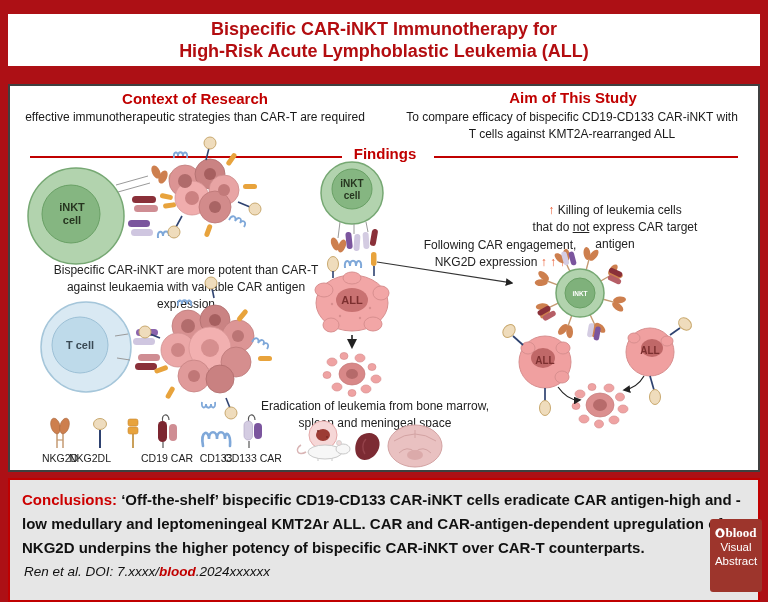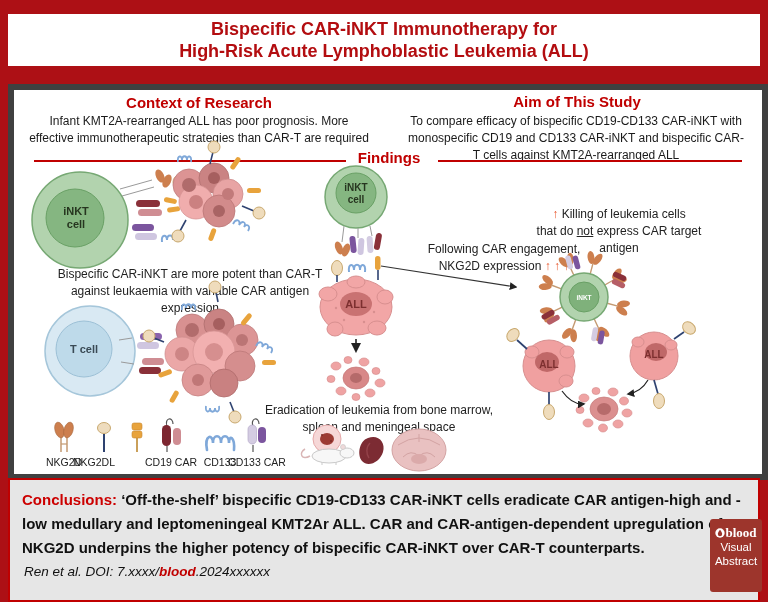--- a/index.html
+++ b/index.html
@@ -3,21 +3,21 @@
 <meta charset="utf-8">
 <style>
   html,body{margin:0;padding:0;}
   body{width:768px;height:613px;position:relative;background:#fff;
        font-family:"Liberation Sans","DejaVu Sans",sans-serif;overflow:hidden;}
   .frame{position:absolute;left:0;top:0;width:768px;height:602px;background:#ad1015;}
   .title-box{position:absolute;left:8px;top:14px;width:752px;height:52px;background:#fff;
              display:flex;align-items:center;justify-content:center;text-align:center;}
   .title-box .t{color:#b30d10;font-weight:bold;font-size:18px;line-height:22px;}
   .content-box{position:absolute;left:8px;top:84px;width:748px;height:384px;background:#fff;
-               border:6px solid #404040;}
+               border:2px solid #404040;}
   .abs{position:absolute;}
   .heading{color:#c00000;font-weight:bold;font-size:15px;text-align:center;}
   .bodytxt{color:#1a1a1a;font-size:12px;line-height:17px;text-align:center;}
   .caption{color:#222;font-size:12px;line-height:17px;text-align:center;}
   .redline{position:absolute;height:2px;background:#c00000;}
   .cell-label{position:absolute;text-align:center;font-weight:bold;color:#26351f;
               font-size:11px;line-height:1.15;}
   .all-label{color:#7c2f2f;}
   .legend-label{position:absolute;transform:translateX(-50%);white-space:nowrap;
                 font-size:10.5px;color:#222;}
@@ -45,28 +45,26 @@
   <div class="t">
     <span>Bispecific CAR-iNKT Immunotherapy for</span><br>
     <span>High-Risk Acute Lymphoblastic Leukemia (ALL)</span>
   </div>
 </div>
 
 <div class="content-box">
 
   <div class="abs heading" style="left:0;top:4px;width:370px;">Context of Research</div>
   <div class="abs bodytxt" style="left:5px;top:23px;width:360px;">
-    <div>Infant KMT2A-rearranged ALL has poor prognosis. More</div>
     <div>effective immunotherapeutic strategies than CAR-T are required</div>
   </div>
 
   <div class="abs heading" style="left:378px;top:3px;width:370px;">Aim of This Study</div>
   <div class="abs bodytxt" style="left:378px;top:23px;width:368px;">
     <div>To compare efficacy of bispecific CD19-CD133 CAR-iNKT with</div>
-    <div>monospecific CD19 and CD133 CAR-iNKT and bispecific CAR-</div>
     <div>T cells against KMT2A-rearranged ALL</div>
   </div>
 
   <div class="abs heading" style="left:325px;top:59px;width:100px;">Findings</div>
   <div class="redline" style="left:20px;top:70px;width:312px;"></div>
   <div class="redline" style="left:424px;top:70px;width:304px;"></div>
 
   <div class="abs caption" style="left:40px;top:176px;width:272px;">
     <div>Bispecific CAR-iNKT are more potent than CAR-T</div>
     <div>against leukaemia with variable CAR antigen</div>

